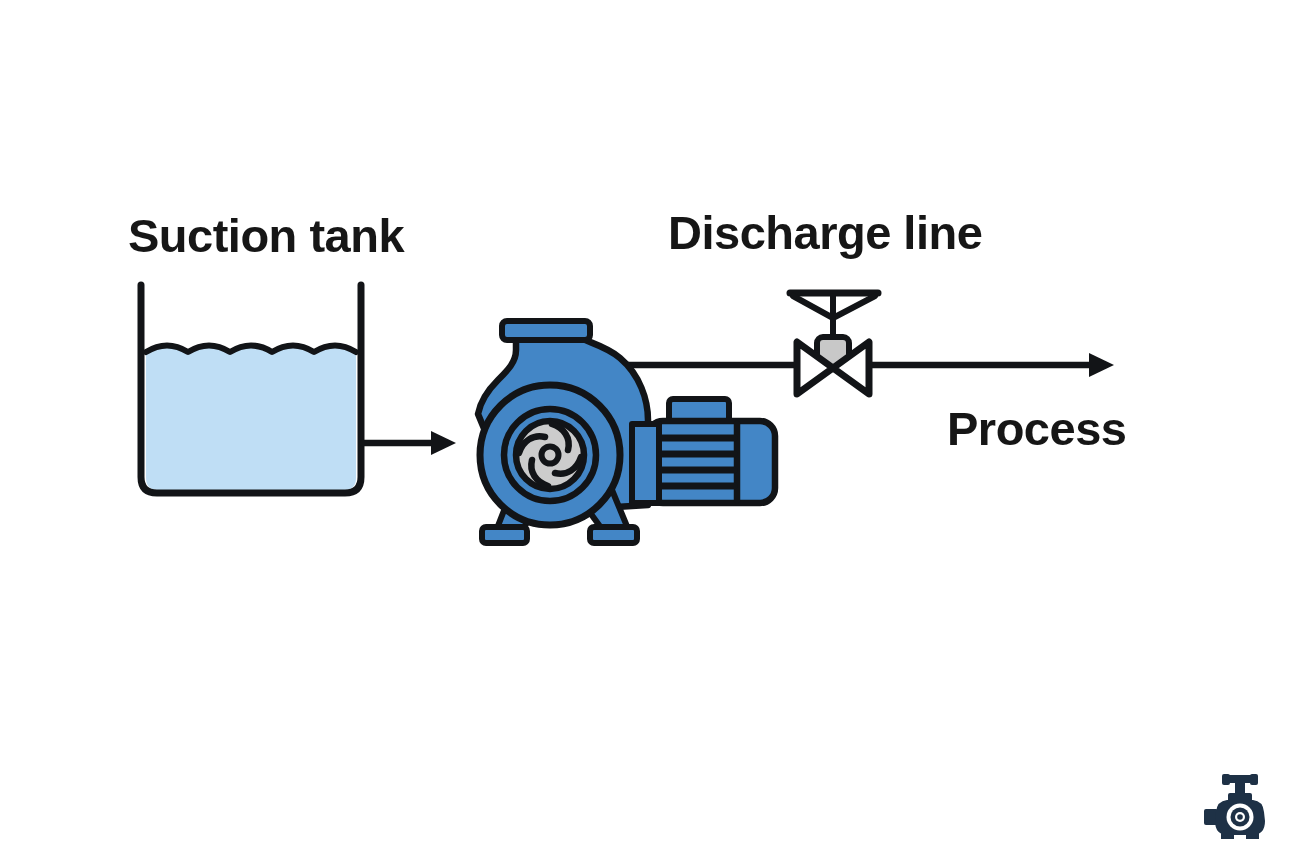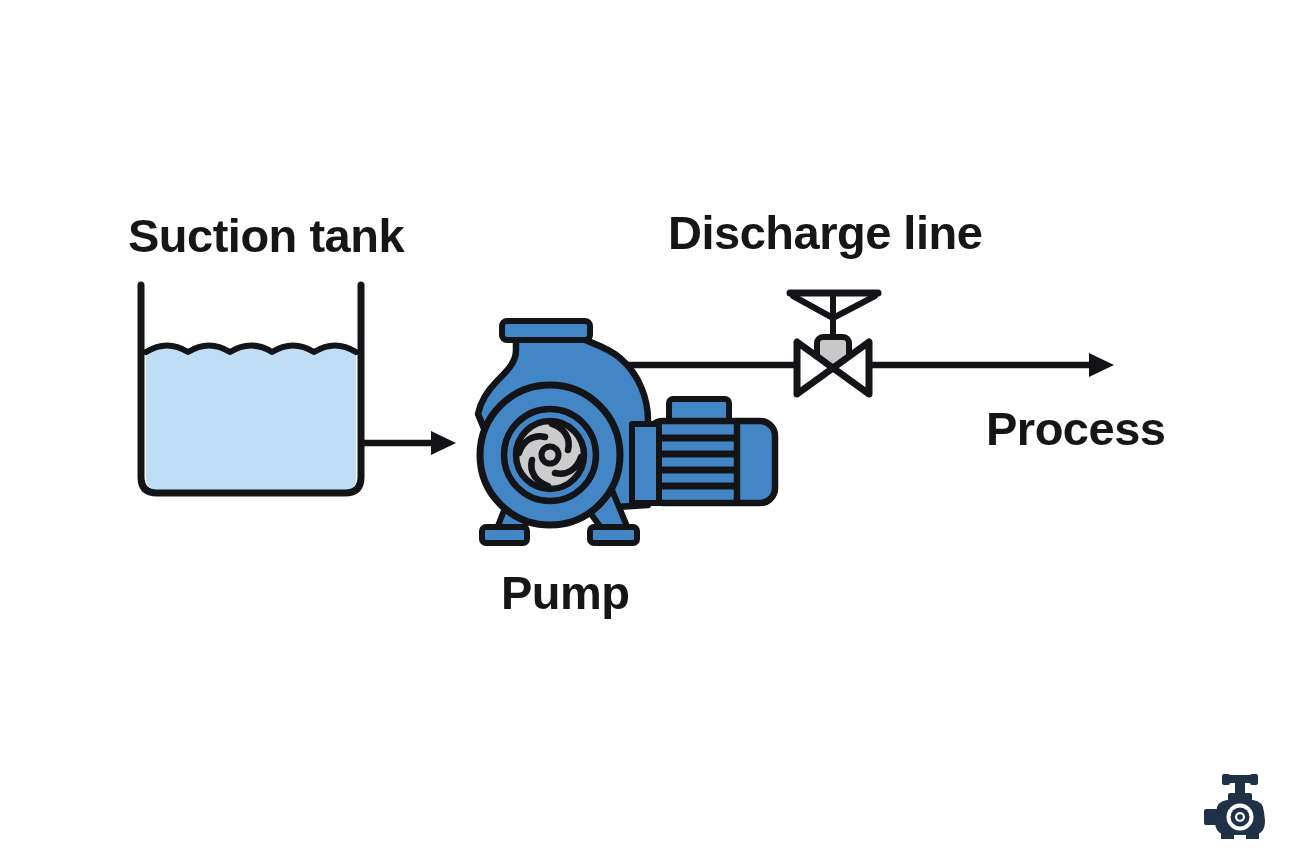--- a/index.html
+++ b/index.html
@@ -113,17 +113,16 @@
       <circle cx="1240" cy="817" r="2.8"></circle>
       <rect x="1221" y="833" width="13" height="6"></rect>
       <rect x="1246" y="833" width="13" height="6"></rect>
     </g>
   </svg>
 
   <div class="lbl" style="left:668px;top:209px;">Discharge line</div>
 
   <div class="lbl" style="left:128px;top:212px;">Suction tank</div>
 
-  <div class="lbl" style="left:947px;top:405px;margin-left:39px;">Process</div>
+  <div class="lbl" style="left:947px;top:405px;">Process</div>
 
-  <div class="lbl" style="left:501px;top:569px;">Pump</div>
 
 </div>
 
 </body></html>

